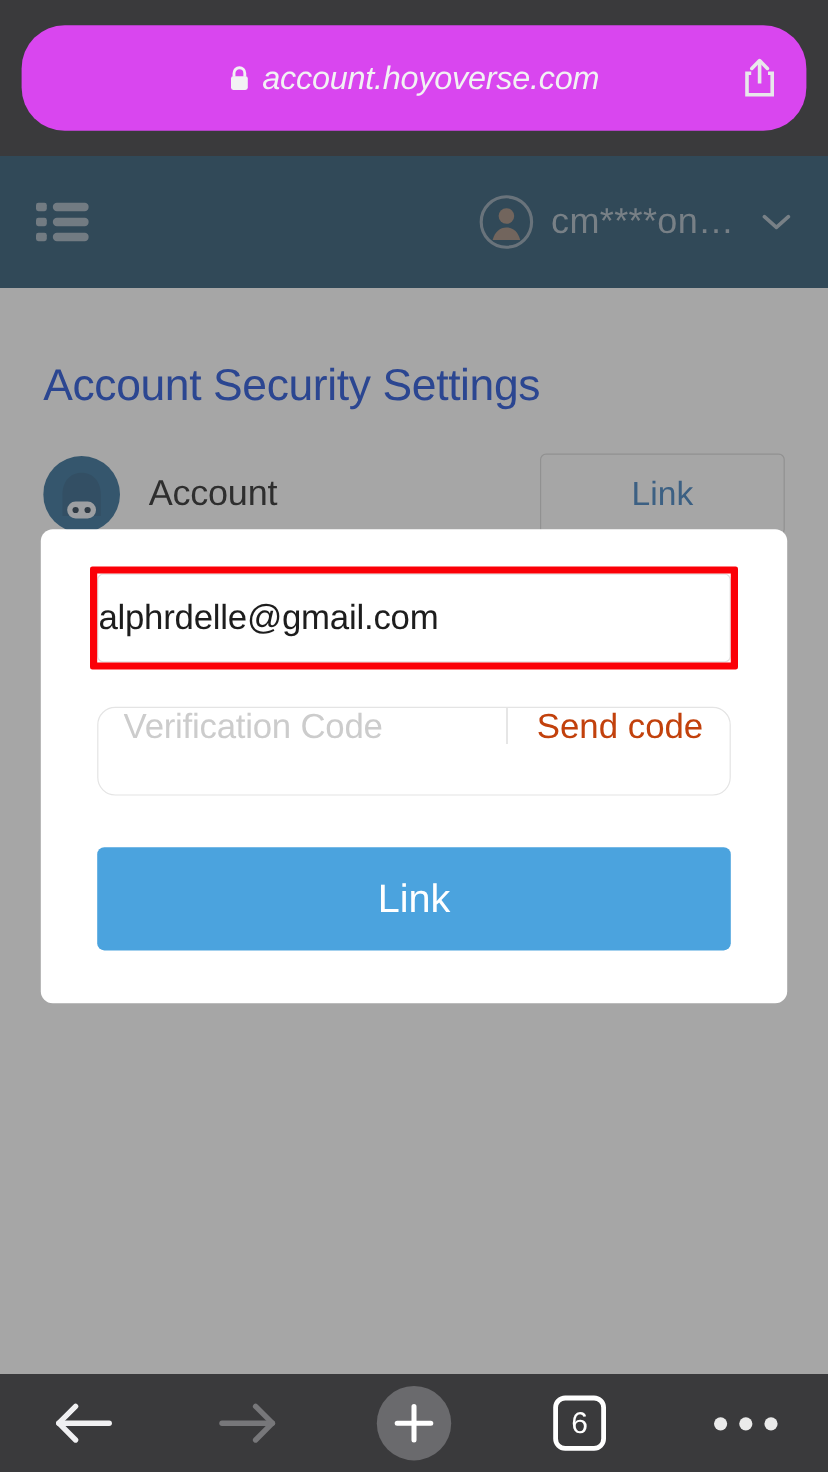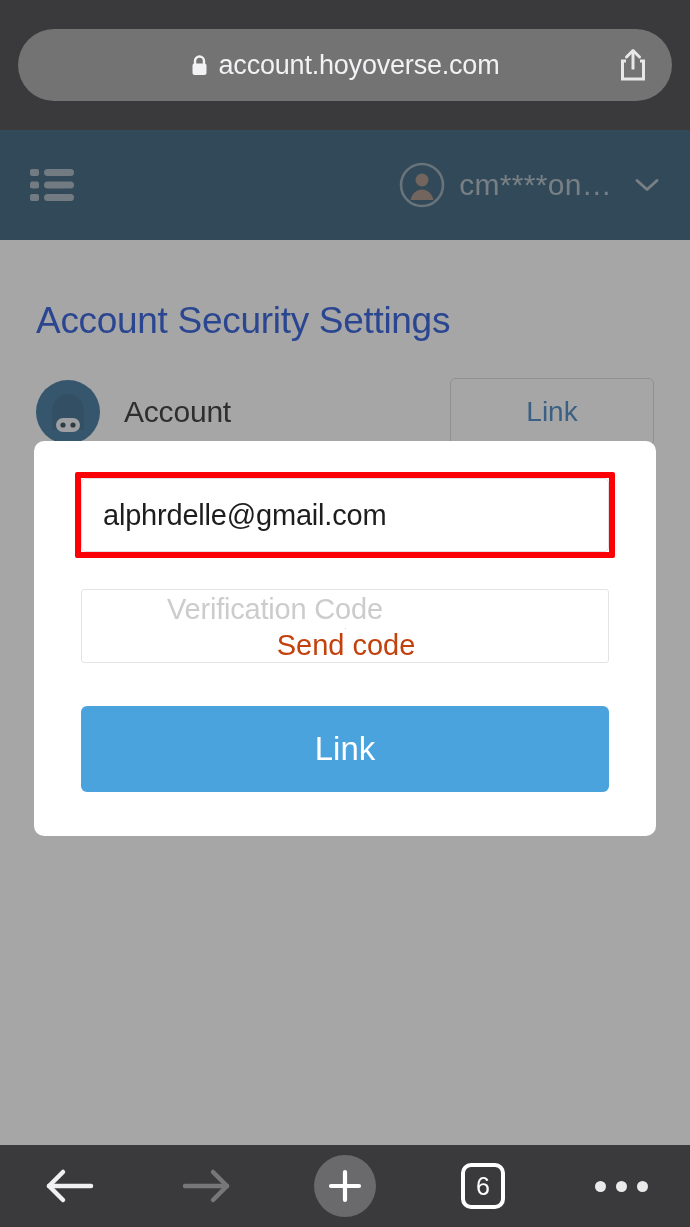--- a/index.html
+++ b/index.html
@@ -17,25 +17,25 @@
 
   
   .browser-top {
     position: absolute; left: 0; top: 0;
     width: 690px; height: 130px;
     background: #3a3a3c;
     display: flex; align-items: center; justify-content: center;
   }
   .url-pill {
     position: relative;
-    width: 654px; height: 72px;
+    width: 654px; height: 88px;
     margin: 0 18px;
-    background: #737373;
+    background: #d946ef;
     border-radius: 36px;
-    display: flex; align-items: center; justify-content: center;
+    display: flex; align-items: center; justify-content: center; font-style: italic;
   }
   .url-inner { display: flex; align-items: center; gap: 11px; }
   .lock-icon { display: block; width: 17px; height: 21px; }
   .url-text {
     color: #f2f2f4; font-size: 27px; letter-spacing: -0.2px;
     white-space: nowrap;
   }
   .share-icon {
     position: absolute; right: 22px; top: 50%;
     transform: translateY(-50%);
@@ -121,37 +121,36 @@
   .email-wrap {
     position: relative;
     height: 74px;
   }
   .email-field {
     position: absolute; left: 0; top: 0;
     width: 528px; height: 74px;
     border: 1px solid #e2e2e2; border-radius: 5px;
     background: #fff;
     display: flex; align-items: center;
-    padding-left: 21px;
   }
   .email-value { font-size: 29px; color: #1d1d1d; letter-spacing: -0.2px; }
   .annot-box {
     position: absolute;
     left: -6px; top: -6px;
     width: 540px; height: 86px;
     border: 6px solid #fb0007;
     border-radius: 2px;
     pointer-events: none;
   }
 
   .code-row {
     margin-top: 37px;
     width: 528px; height: 74px;
-    border: 1px solid #e4e4e4; border-radius: 3px;
-    display: flex; align-items: center; flex-direction: column;
+    border: 1px solid #e4e4e4; border-radius: 15px;
+    display: flex; align-items: flex-start;
   }
   .code-input {
     flex: 1 1 auto;
     border: 0; outline: none; background: transparent;
     font-family: "Liberation Sans", sans-serif;
     font-size: 29px; color: #1d1d1d;
     padding-left: 21px;
     letter-spacing: -0.2px;
     min-width: 0;
   }

